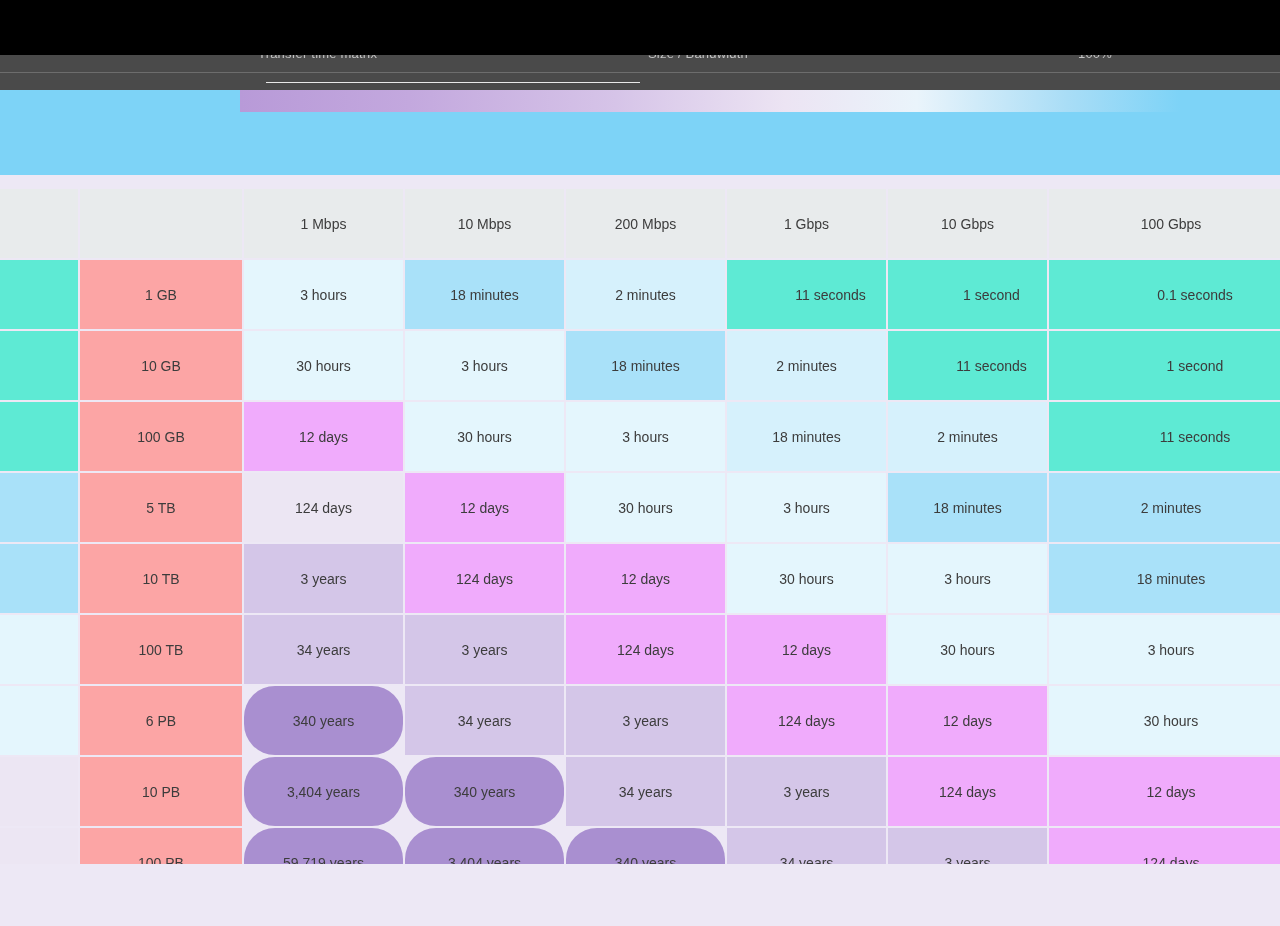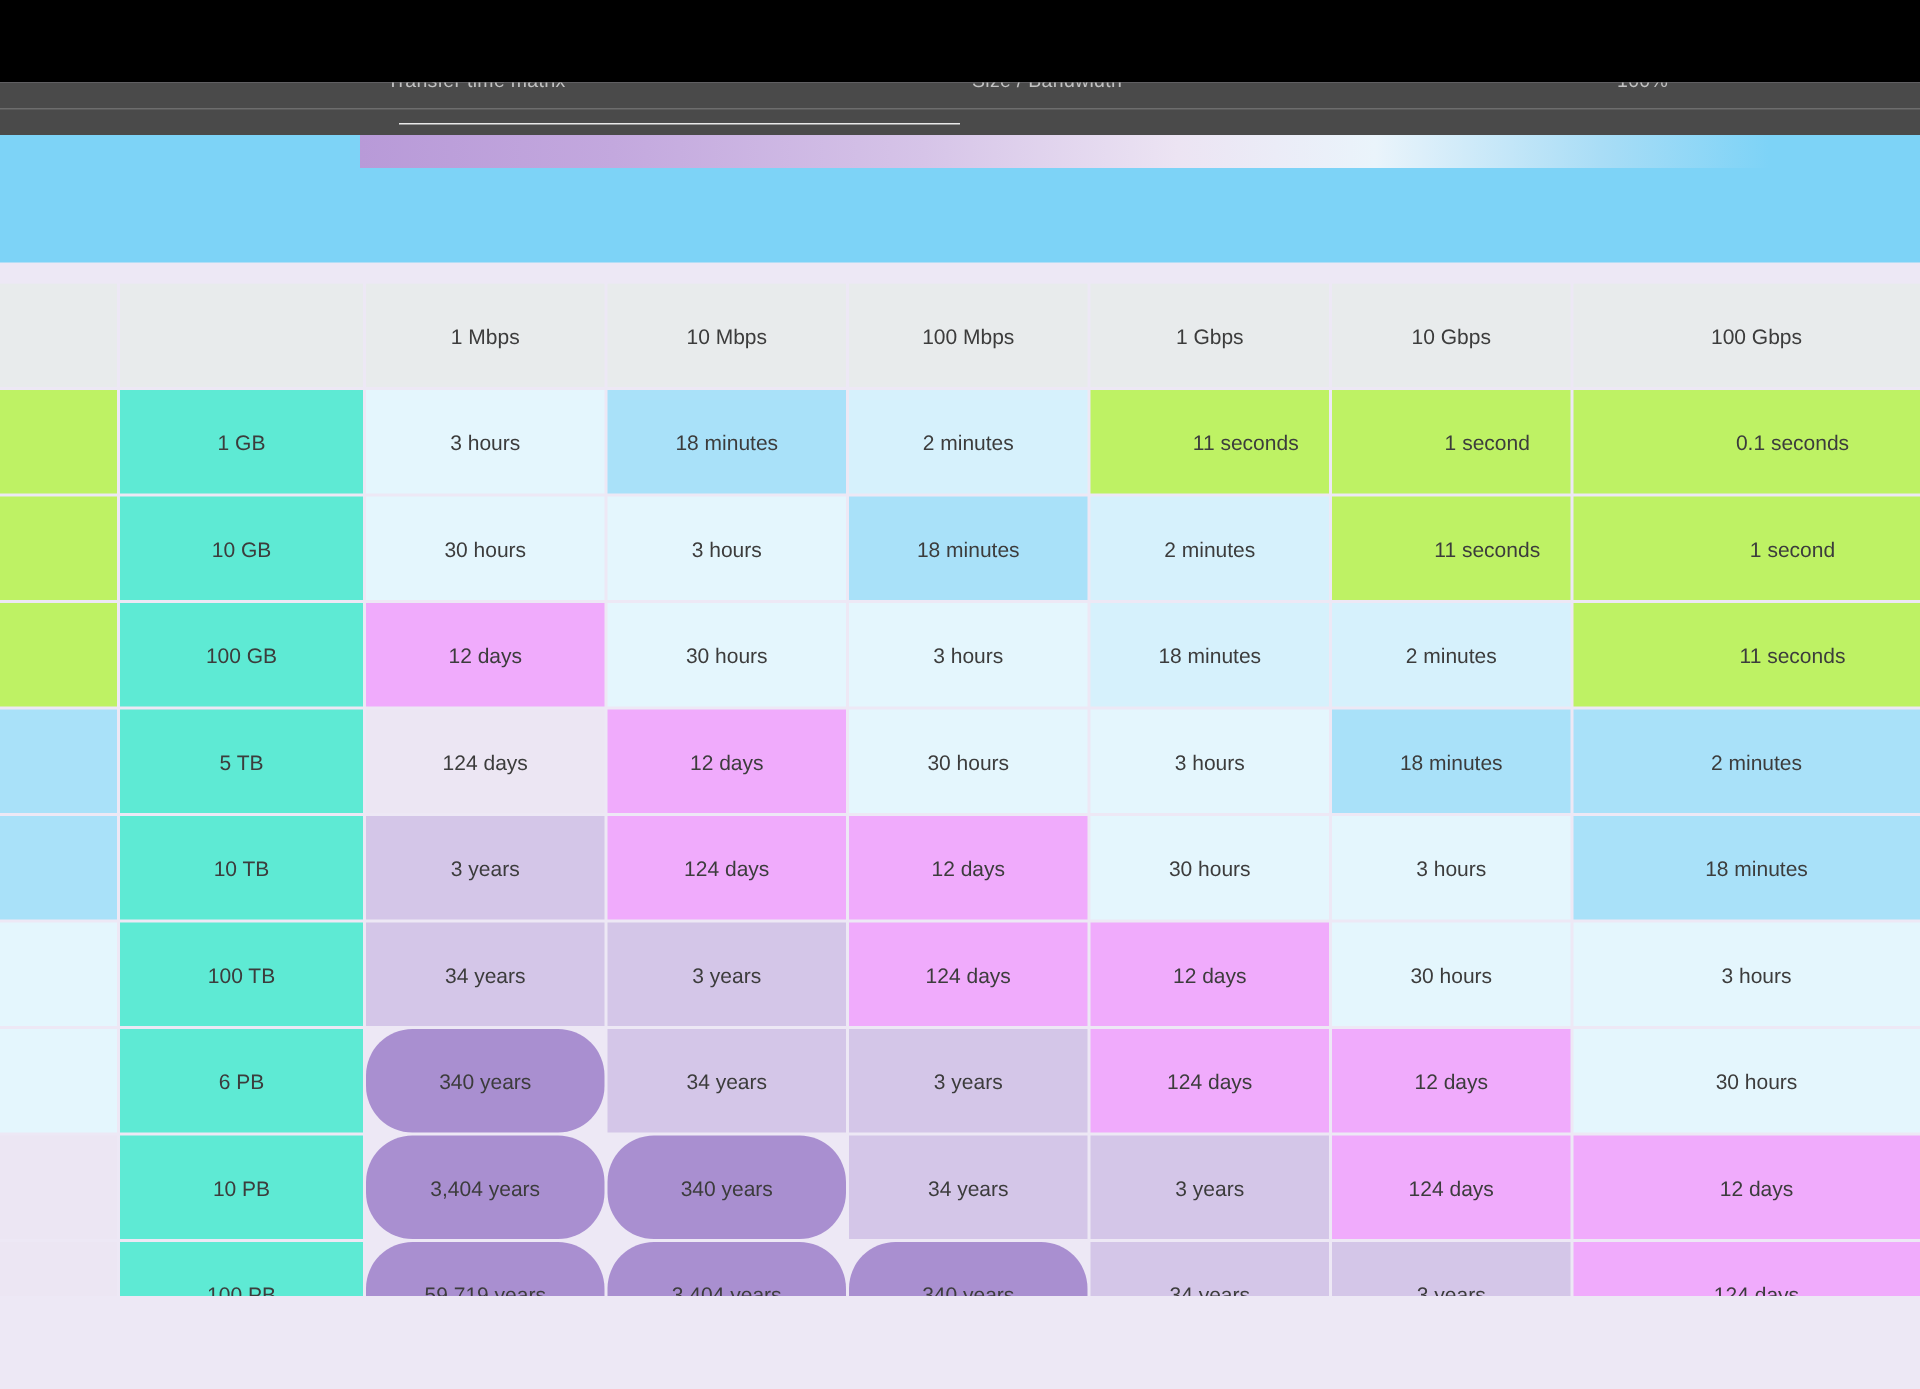--- a/index.html
+++ b/index.html
@@ -65,23 +65,23 @@
     font-weight:400;
     white-space:nowrap;
     overflow:hidden;
   }
   col.c-strip  { width:78px; }
   col.c-label  { width:162px; }
   col.c-data   { width:159px; }
   col.c-last   { width:244px; }
 
   thead th { background:#e8ebec; height:69px; }
-  td.rowlabel { background:#5eead4; }
+  td.rowlabel { background:#fca5a5; }
   td.strip { }   
-  .s2 { background:#bef264;padding-left:48px; }
+  .s2 { background:#5eead4;padding-left:48px; }
   .s3 { background:#a9e1f9; }
   .s4 { background:#d6f1fc; }
   .s5 { background:#e4f6fd;margin-top:44px; }
   .s6 { background:#ece6f3; }
   .s7 { background:#f0abfc; }
   .s8 { background:#d4c6e8; }
   .s10{ background:#a98fd0;border-radius:31px; }   
 
   .footer-fill {
     position:absolute; left:0; top:864px; width:1280px; height:62px;
@@ -121,21 +121,21 @@
         <col class="c-data">
           <col class="c-data">
           <col class="c-last">
       </colgroup>
       <thead>
         <tr>
           <th></th>
           <th></th>
           <th>1 Mbps</th>
           <th>10 Mbps</th>
-          <th>100 Mbps</th>
+          <th>200 Mbps</th>
           <th>1 Gbps</th>
           <th>10 Gbps</th>
           <th>100 Gbps</th>
         </tr>
       </thead>
       <tbody id="matrix-body">
           <tr>
             <td class="strip s2"></td>
             <td class="rowlabel">1 GB</td>
             <td class="s5">3 hours</td>

